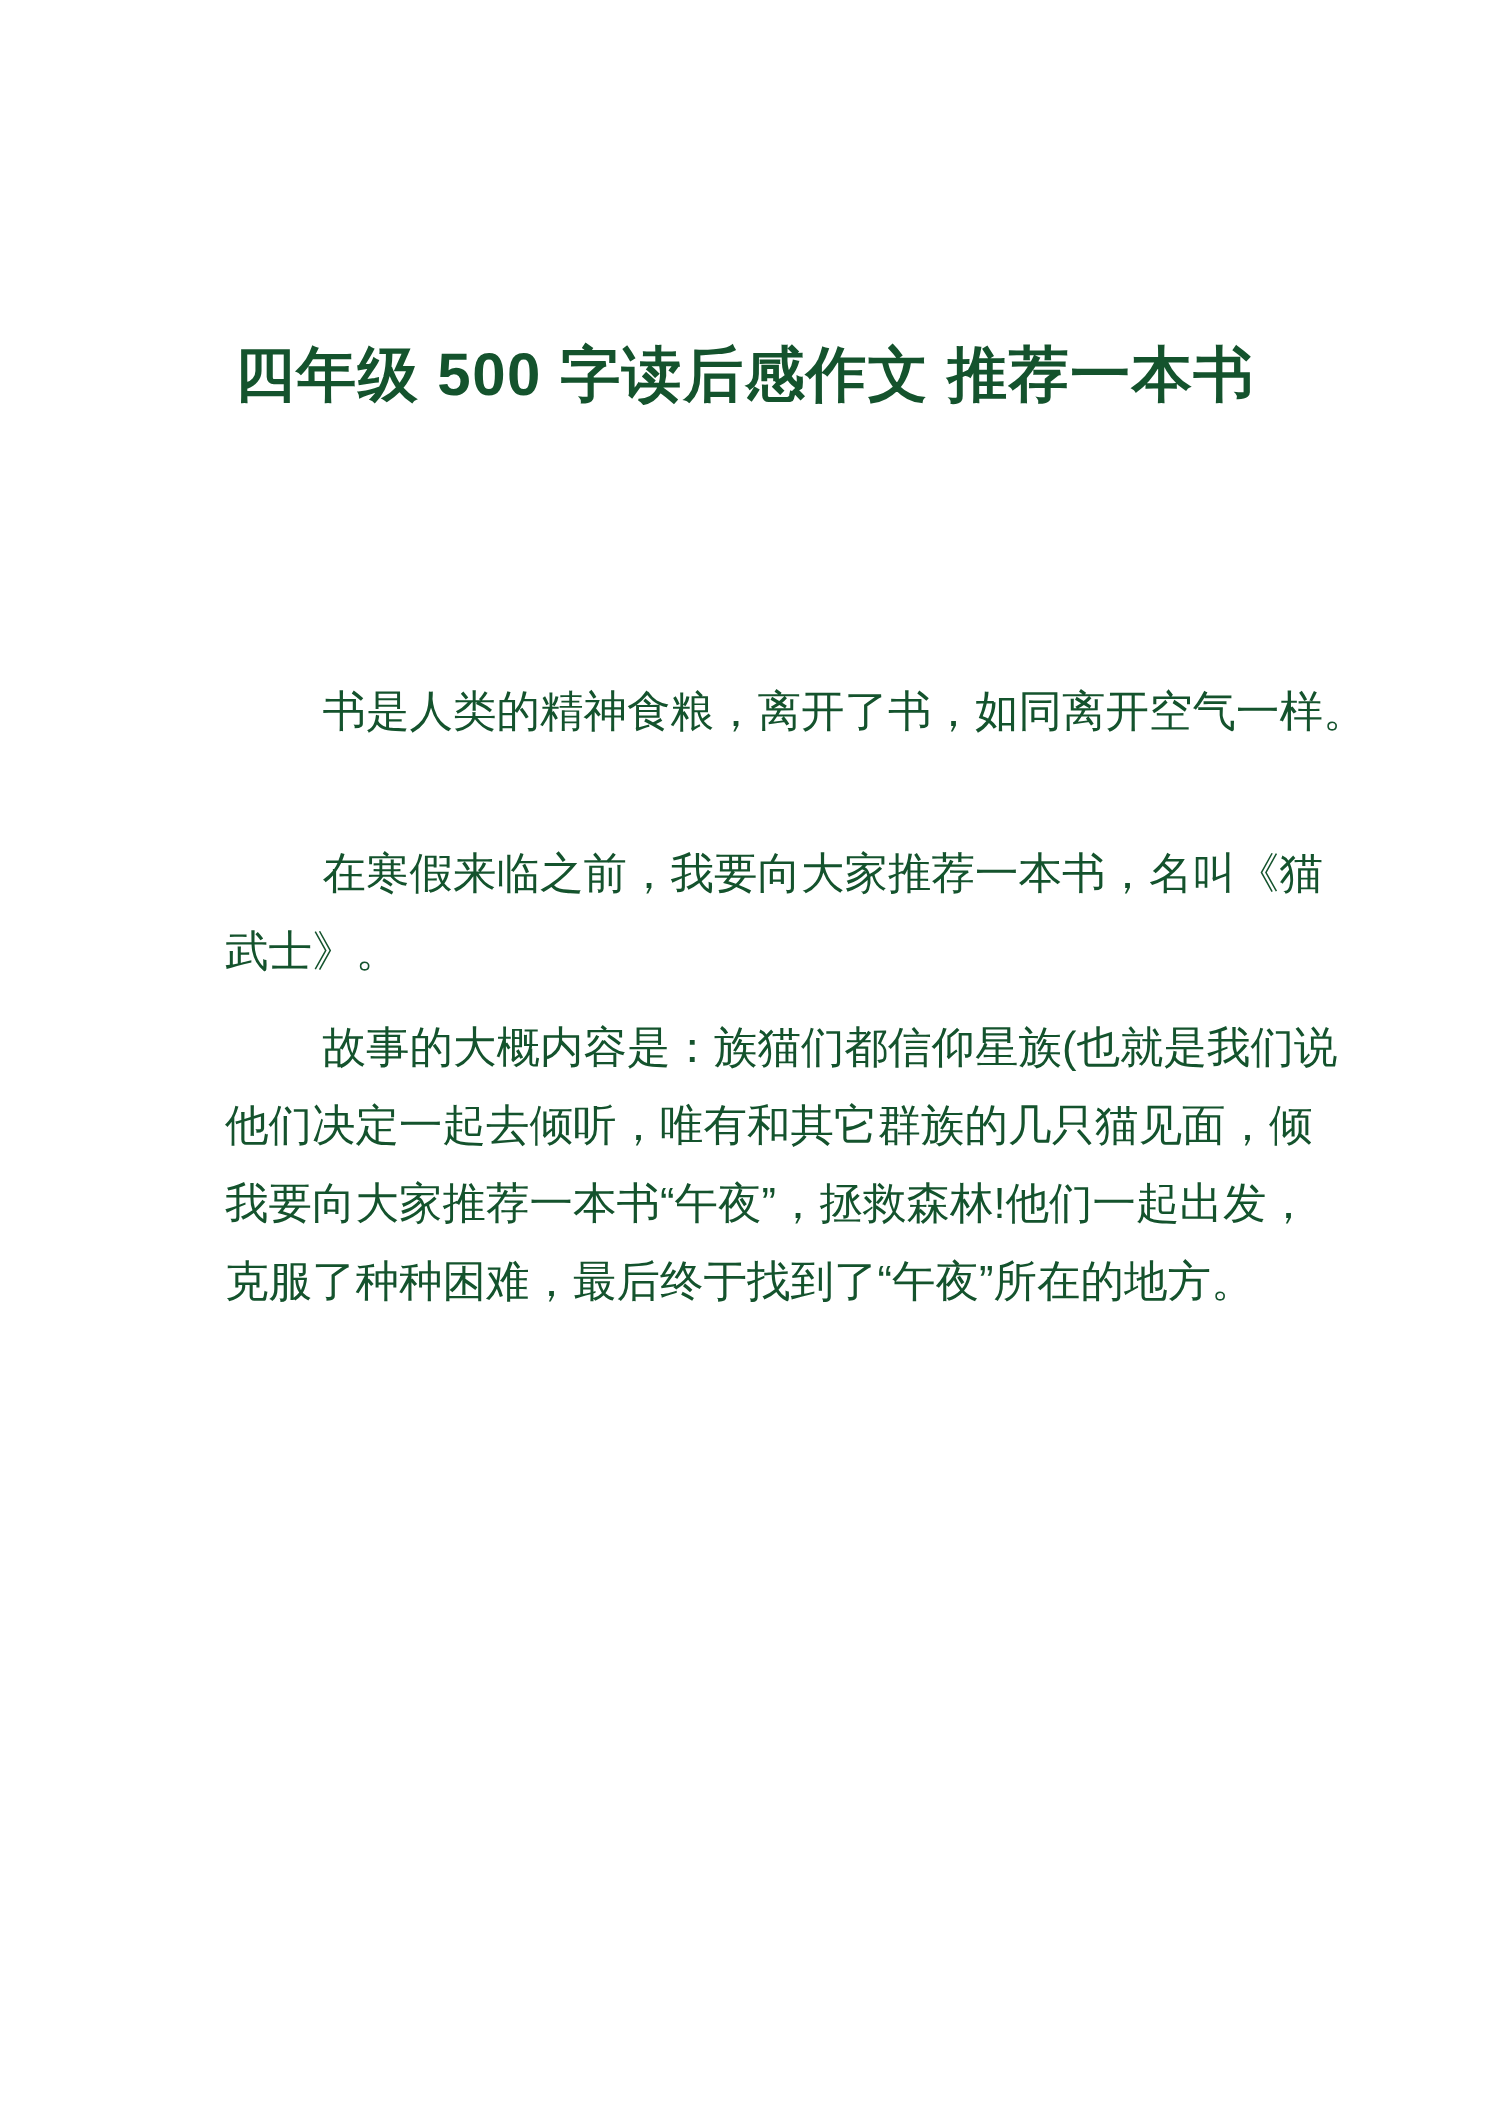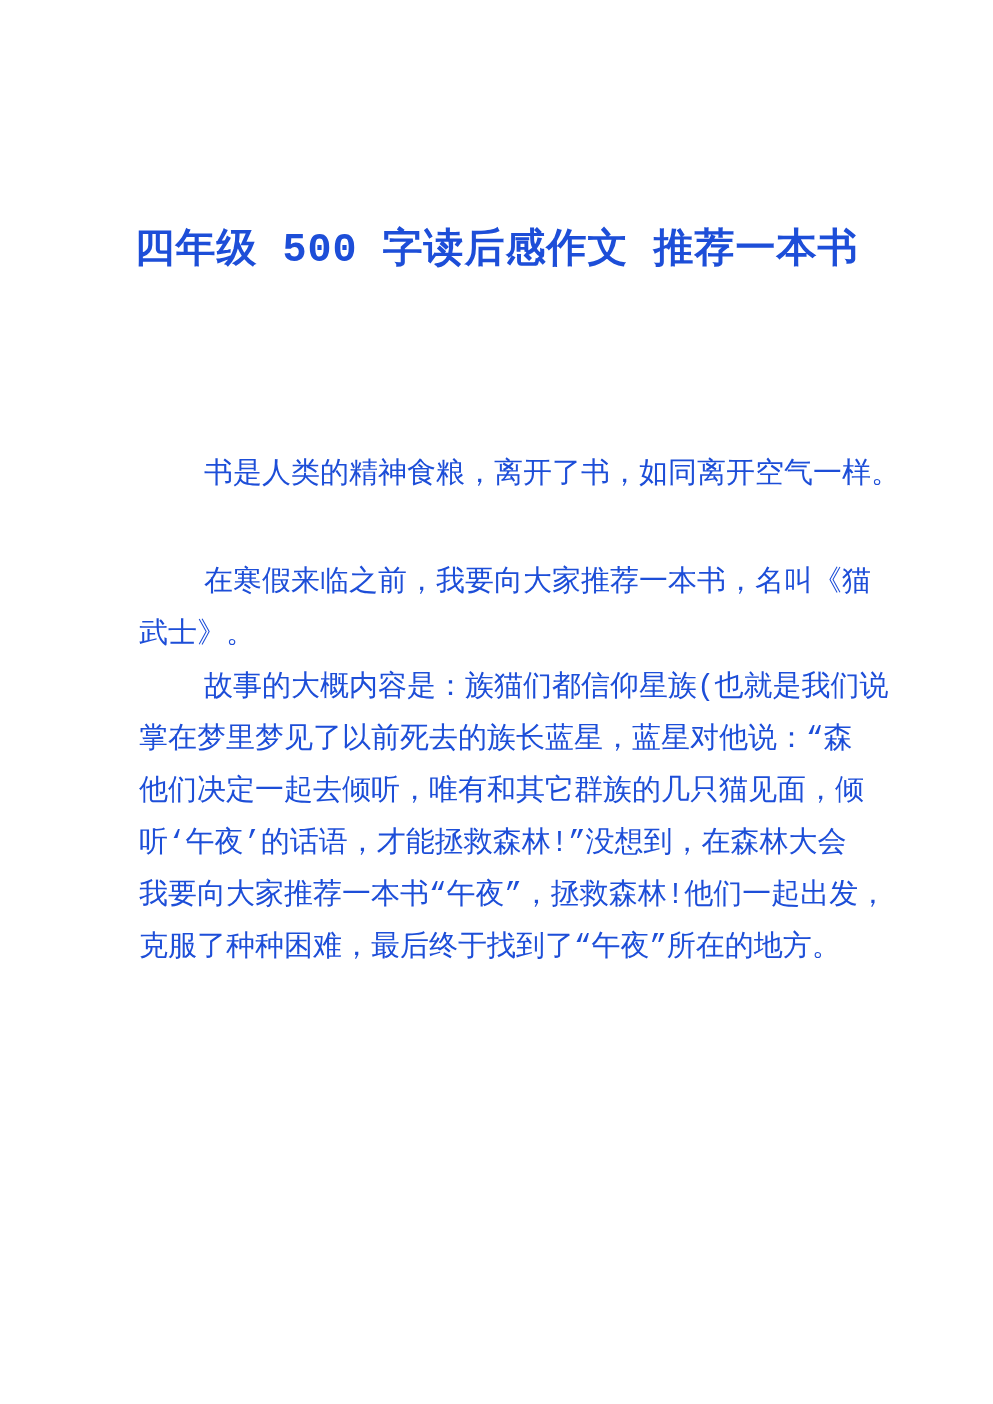--- a/index.html
+++ b/index.html
@@ -6,41 +6,41 @@
     margin: 0;
     padding: 0;
     background: #ffffff;
   }
   .page {
     position: relative;
     width: 993px;
     height: 1404px;
     background: #ffffff;
     overflow: hidden;
-    font-family: Liberation Mono, monospace;
-    color: #1d4ed8;
+    font-family: Liberation Sans, sans-serif;
+    color: #14532d;
   }
   .title {
     margin: 118px 0 0 0;
     padding: 0;
     text-align: center;
     font-size: 40px;
     font-weight: bold;
     line-height: 53px;
     letter-spacing: 1px;
     white-space: pre;
   }
   .body-text {
     margin: 66px 0 0 138px;
     width: 740px;
     font-size: 29px;
     line-height: 52px;
   }
   .paragraph {
-    margin: 1px;
+    margin: 12px;
     padding: 0;
   }
   .paragraph.gap-after {
     margin-bottom: 56px;
   }
   .line {
     white-space: pre;
     letter-spacing: 0px;
   }
   .line.indent {
@@ -57,20 +57,18 @@
   <div class="body-text" id="document-body">
       <div class="paragraph gap-after">
         <div class="line indent">书是人类的精神食粮，离开了书，如同离开空气一样。</div>
       </div>
       <div class="paragraph">
         <div class="line indent">在寒假来临之前，我要向大家推荐一本书，名叫《猫</div>
         <div class="line">武士》。</div>
       </div>
       <div class="paragraph">
         <div class="line indent">故事的大概内容是：族猫们都信仰星族(也就是我们说</div>
-        <div class="line">掌在梦里梦见了以前死去的族长蓝星，蓝星对他说：“森</div>
         <div class="line">他们决定一起去倾听，唯有和其它群族的几只猫见面，倾</div>
-        <div class="line">听‘午夜’的话语，才能拯救森林!”没想到，在森林大会</div>
         <div class="line">我要向大家推荐一本书“午夜”，拯救森林!他们一起出发，</div>
         <div class="line">克服了种种困难，最后终于找到了“午夜”所在的地方。</div>
       </div>
     </div>
 </div>
 
 </body></html>

